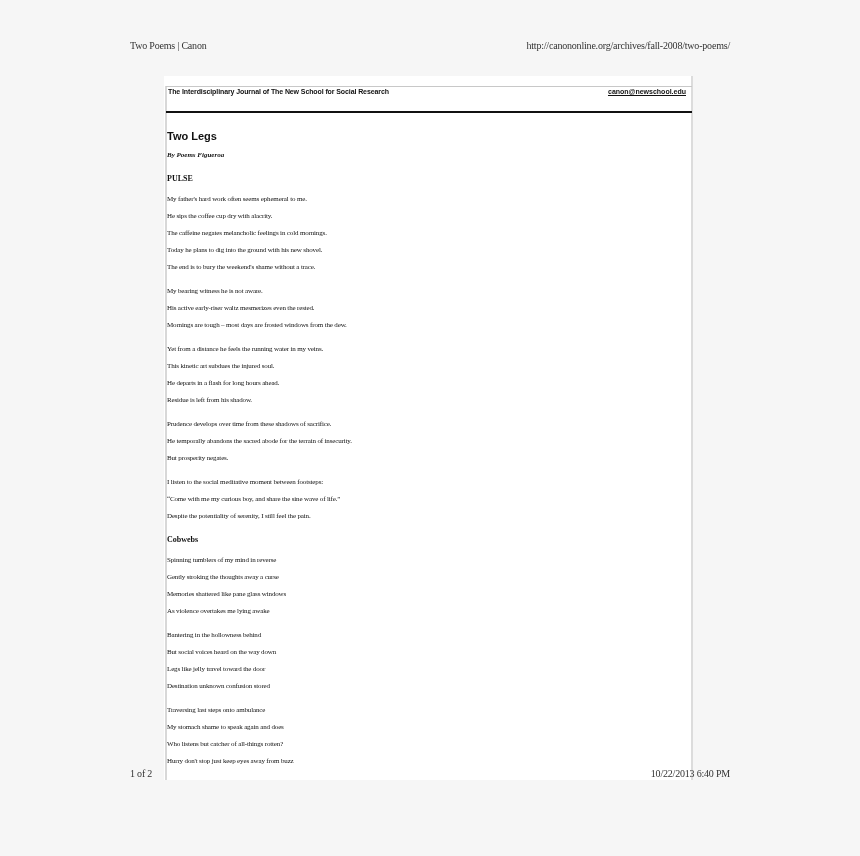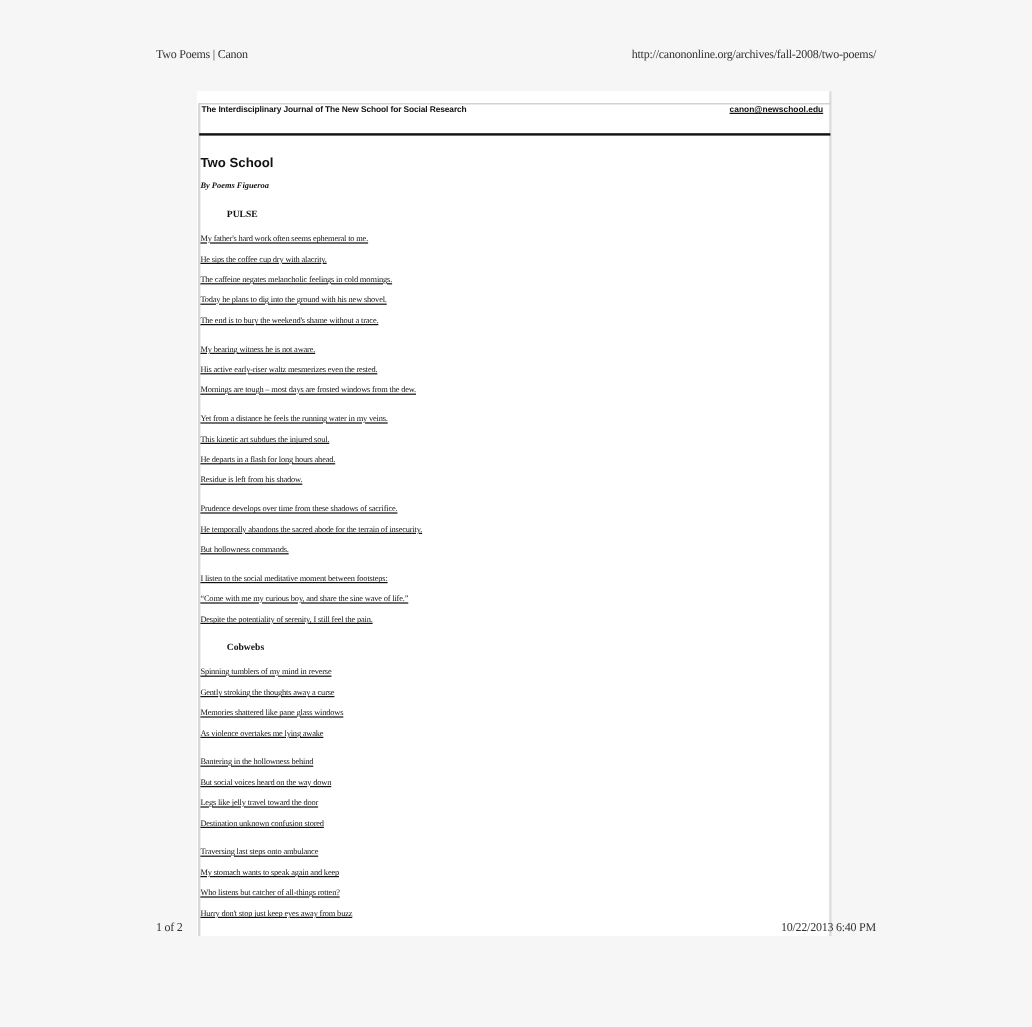--- a/index.html
+++ b/index.html
@@ -100,23 +100,22 @@
       font-style: italic;
       font-weight: bold;
       height: 24px;
       line-height: 10px;
     }
     .poem-title {
       font-size: 8px;
       font-weight: bold;
       height: 20px;
       line-height: 10px;
-      padding-left: 22px;
-    }
-    .stanza { margin-bottom: 7px; text-decoration: underline; }
+    }
+    .stanza { margin-bottom: 7px; }
     .line {
       font-size: 7px;
       height: 17px;
       line-height: 10px;
       white-space: nowrap;
       letter-spacing: -0.15px;
     }
   </style>
 </head>
 <body>
@@ -129,21 +128,21 @@
 <div class="page"></div>
 <div class="page-right-edge"></div>
 <div class="page-left-edge"></div>
 
 <div class="masthead">
   <span class="masthead-title">The Interdisciplinary Journal of The New School for Social Research</span>
   <span class="masthead-email">canon@newschool.edu</span>
 </div>
 
 <div class="content">
-  <h1 class="article-title">Two School</h1>
+  <h1 class="article-title">Two Legs</h1>
   <div class="byline">By Poems Figueroa</div>
   <div id="poems">
       <div>
         <div class="poem-title">PULSE</div>
         <div class="stanza">
           <div class="line">My father's hard work often seems ephemeral to me.</div>
           <div class="line">He sips the coffee cup dry with alacrity.</div>
           <div class="line">The caffeine negates melancholic feelings in cold mornings.</div>
           <div class="line">Today he plans to dig into the ground with his new shovel.</div>
           <div class="line">The end is to bury the weekend's shame without a trace.</div>
@@ -155,21 +154,21 @@
         </div>
         <div class="stanza">
           <div class="line">Yet from a distance he feels the running water in my veins.</div>
           <div class="line">This kinetic art subdues the injured soul.</div>
           <div class="line">He departs in a flash for long hours ahead.</div>
           <div class="line">Residue is left from his shadow.</div>
         </div>
         <div class="stanza">
           <div class="line">Prudence develops over time from these shadows of sacrifice.</div>
           <div class="line">He temporally abandons the sacred abode for the terrain of insecurity.</div>
-          <div class="line">But hollowness commands.</div>
+          <div class="line">But prosperity negates.</div>
         </div>
         <div class="stanza">
           <div class="line">I listen to the social meditative moment between footsteps:</div>
           <div class="line">“Come with me my curious boy, and share the sine wave of life.”</div>
           <div class="line">Despite the potentiality of serenity, I still feel the pain.</div>
         </div>
       </div>
       <div>
         <div class="poem-title">Cobwebs</div>
         <div class="stanza">
@@ -179,21 +178,21 @@
           <div class="line">As violence overtakes me lying awake</div>
         </div>
         <div class="stanza">
           <div class="line">Bantering in the hollowness behind</div>
           <div class="line">But social voices heard on the way down</div>
           <div class="line">Legs like jelly travel toward the door</div>
           <div class="line">Destination unknown confusion stored</div>
         </div>
         <div class="stanza">
           <div class="line">Traversing last steps onto ambulance</div>
-          <div class="line">My stomach wants to speak again and keep</div>
+          <div class="line">My stomach shame to speak again and does</div>
           <div class="line">Who listens but catcher of all-things rotten?</div>
           <div class="line">Hurry don't stop just keep eyes away from buzz</div>
         </div>
       </div>
     </div>
 </div>
 
 <div class="print-footer">
   <span>1 of 2</span>
   <span>10/22/2013 6:40 PM</span>

